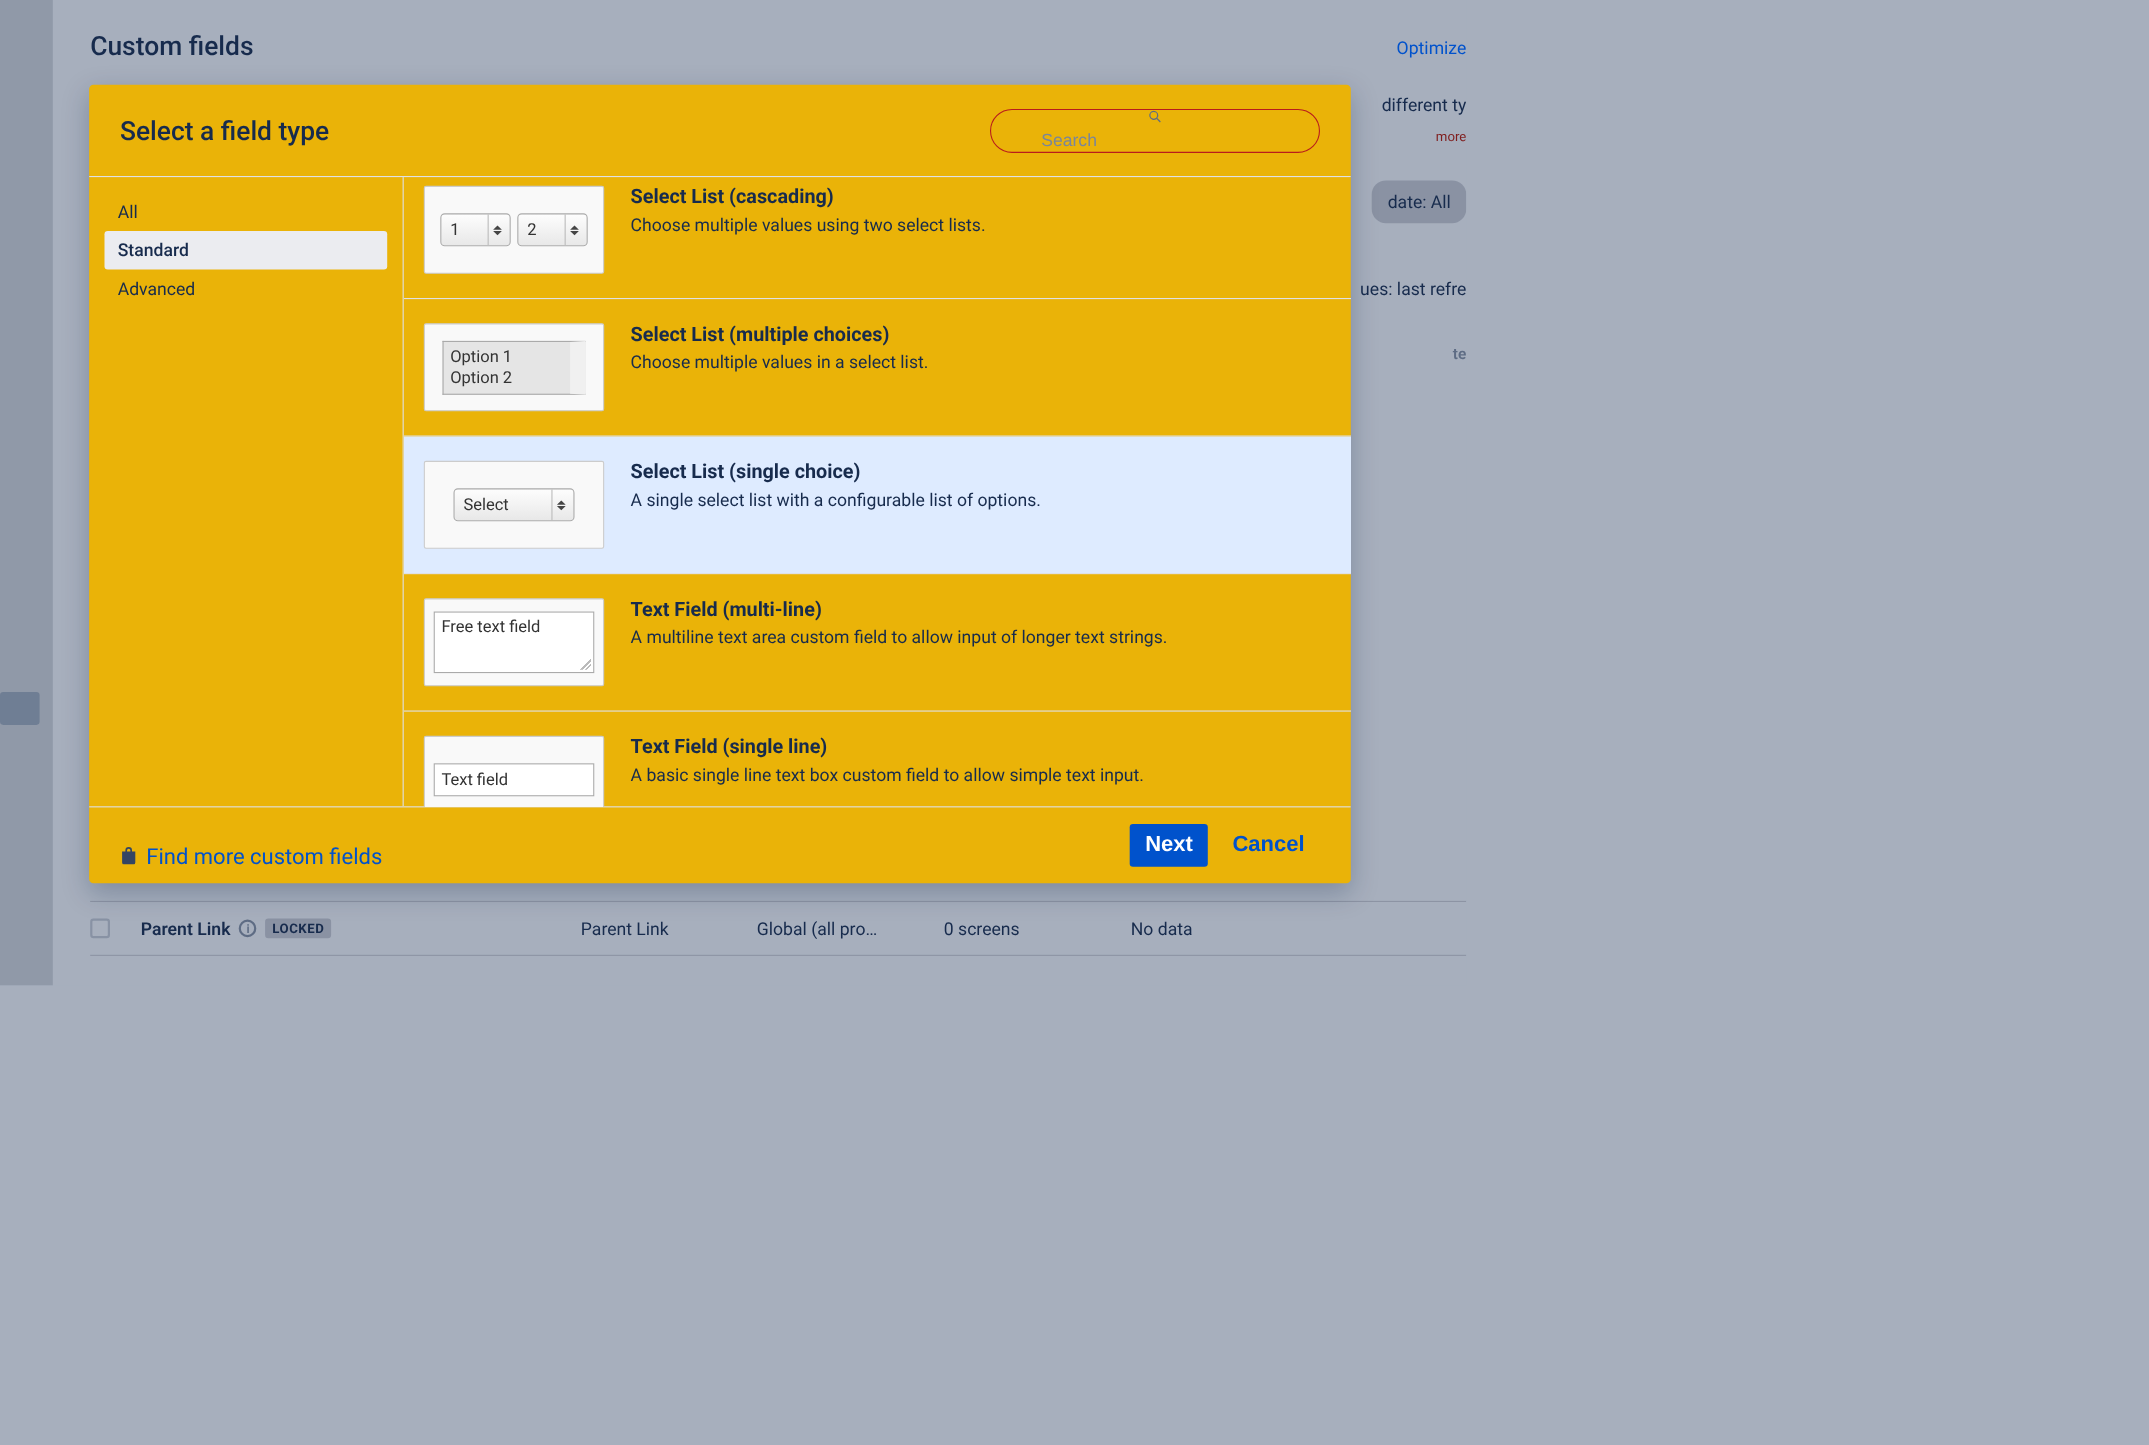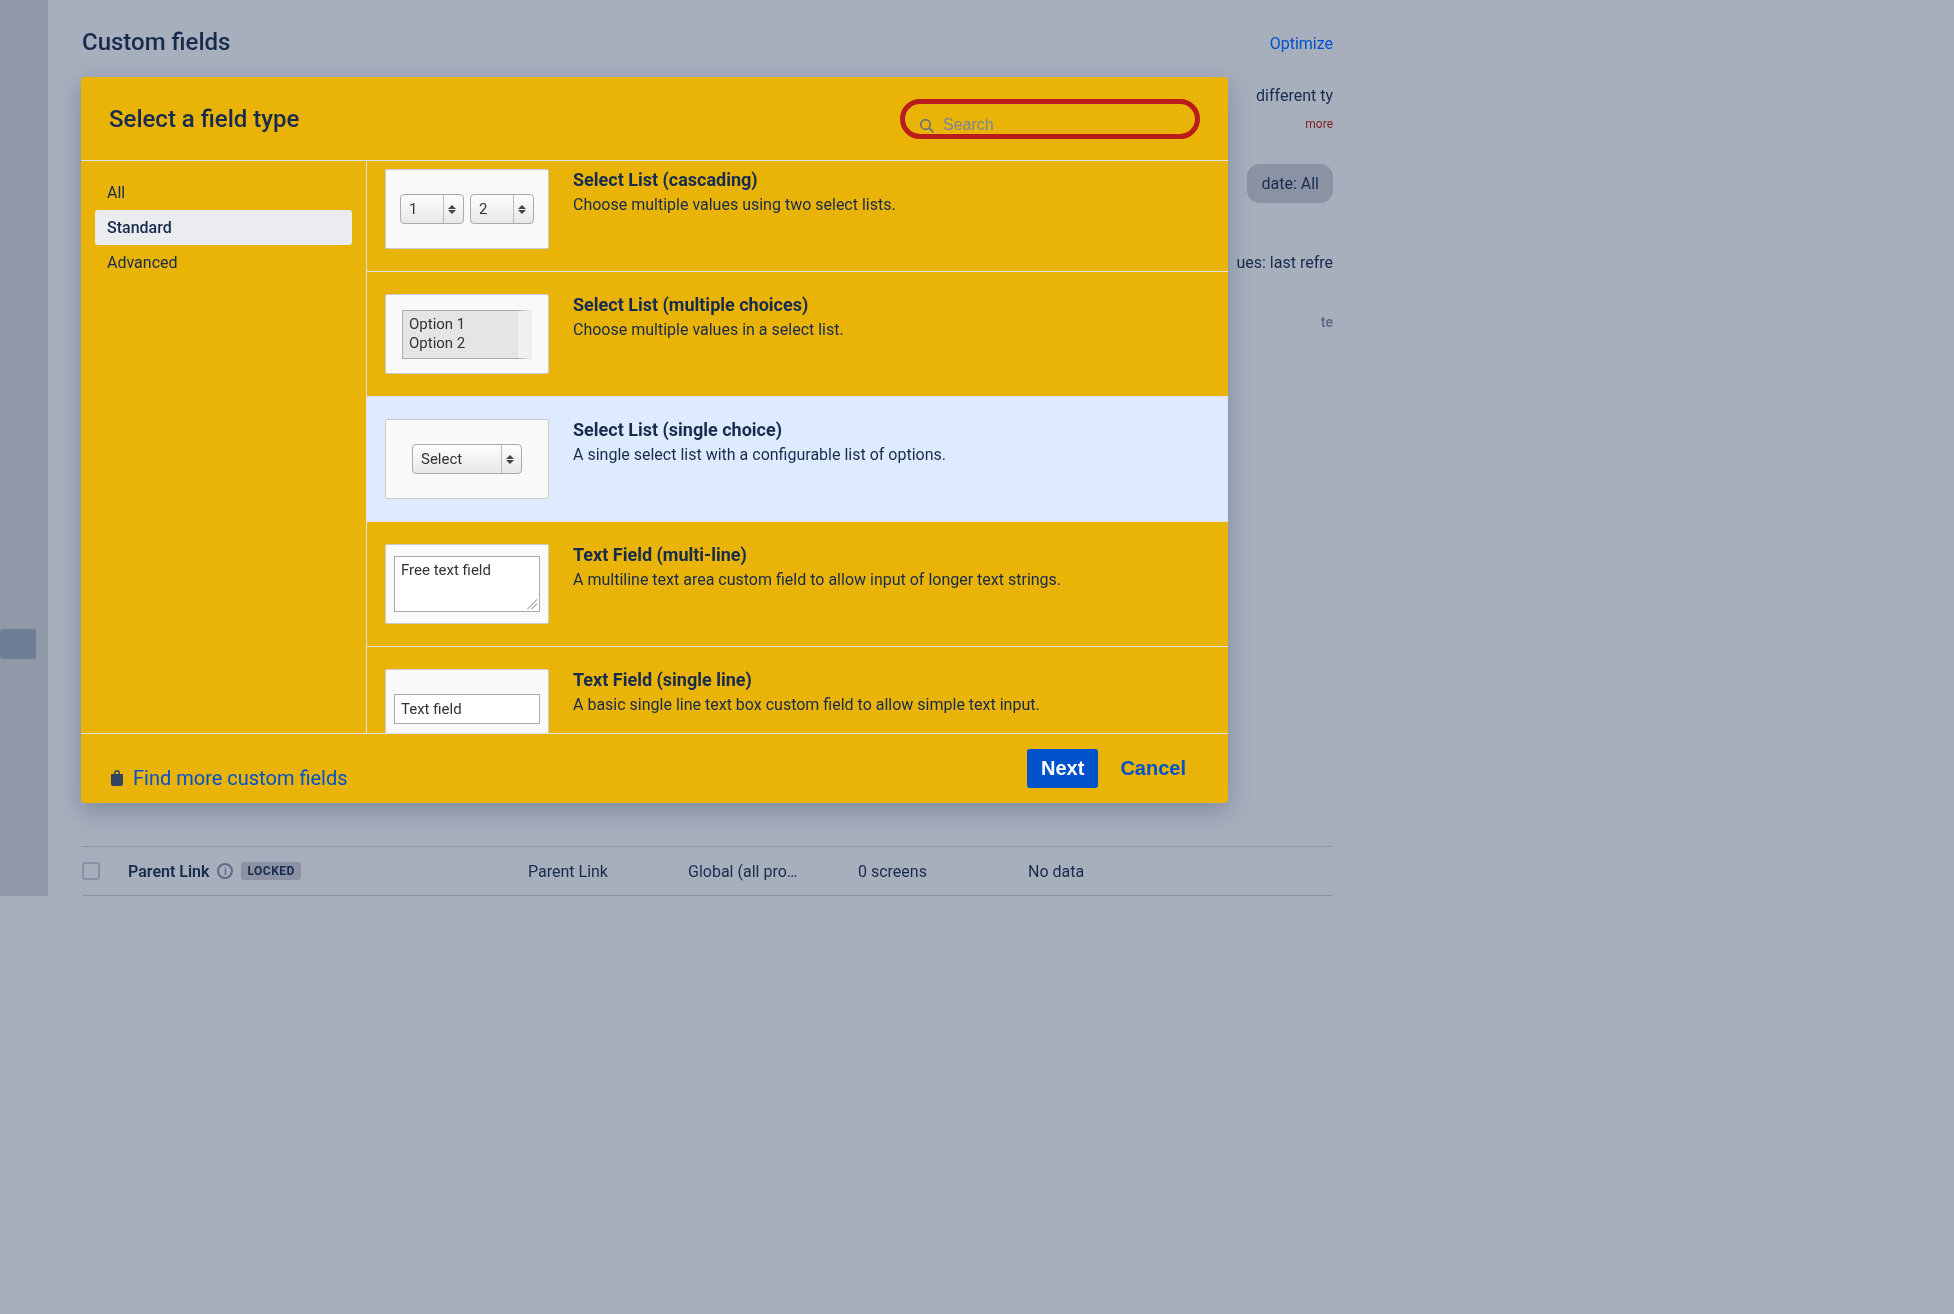--- a/index.html
+++ b/index.html
@@ -78,21 +78,20 @@
   left: 34px;
   right: 0;
   top: 819px;
   height: 50px;
   border-top: 1px solid #8d94a4;
   border-bottom: 1px solid #8d94a4;
   display: flex;
   align-items: center;
   font-size: 16px;
   color: #172b4d;
-  margin-top: 27px;
 }
 .bg-row .cb {
   width:18px; height:18px; border:2px solid #8892a4; border-radius:3px; margin-right: 28px;
 }
 .bg-row .name { font-weight:600; display:flex; align-items:center; gap:8px; flex: 0 0 400px;}
 .bg-row .info-icon {
   width:16px; height:16px; border:2px solid #5e6c84; border-radius:50%; font-size:11px; display:flex; align-items:center; justify-content:center; color:#5e6c84;
 }
 .bg-row .locked {
   background:#8a92a3; border-radius:3px; padding:2px 6px; font-size:12px; font-weight:700; letter-spacing:0.5px;
@@ -125,26 +124,27 @@
   justify-content: space-between;
 }
 .modal-title {
   font-size: 24px;
   font-weight: 500;
   color: #172b4d;
 }
 .search-box {
   width: 300px;
   height: 40px;
-  border: 5px solid #b91c1c;
+  border: 1px solid #b91c1c;
   border-radius: 20px;
   display: flex;
-  align-items: flex-end;
+  align-items: center;
   padding: 0 14px;
   gap: 8px;
+  flex-direction: column;
 }
 .search-box svg { width:16px; height:16px; fill:#5e6c84; }
 .search-box input {
   border: none; outline: none; font-size: 16px; color:#172b4d; flex:1; background:transparent;
 }
 .search-box input::placeholder { color:#7a869a; }
 
 .modal-body {
   flex: 1;
   display: flex;

